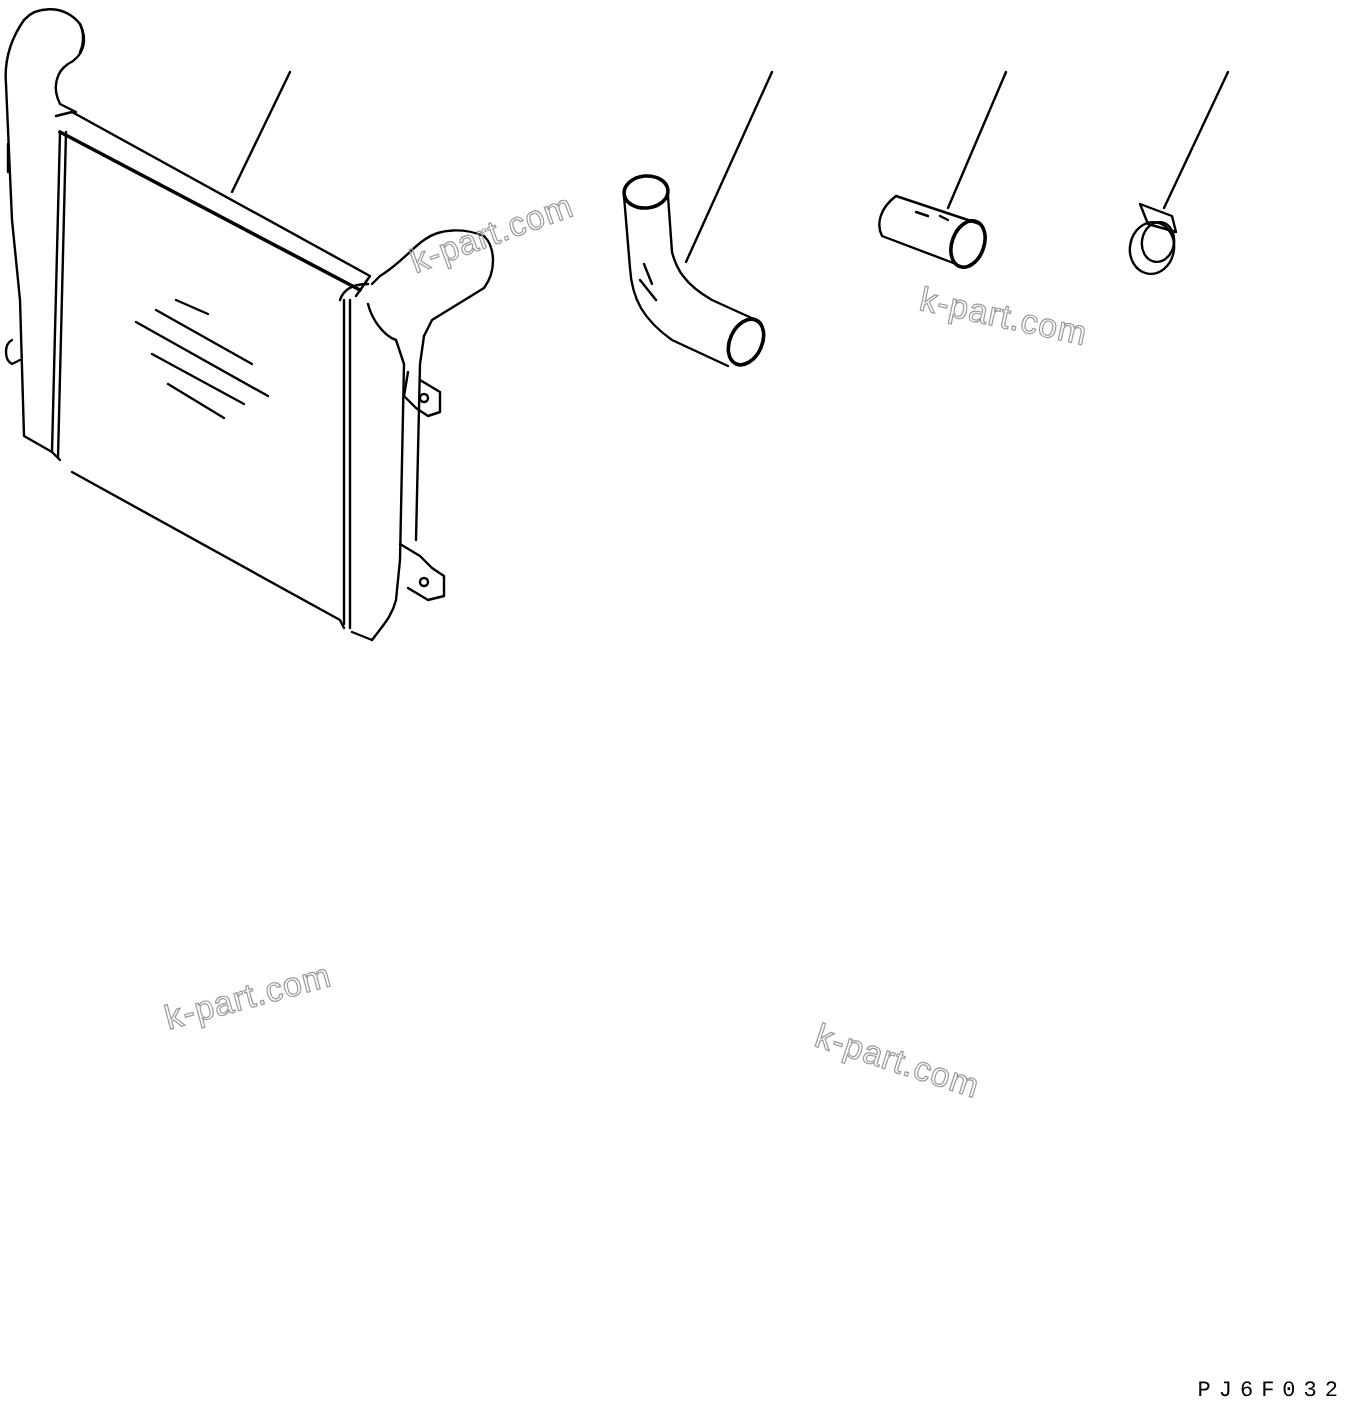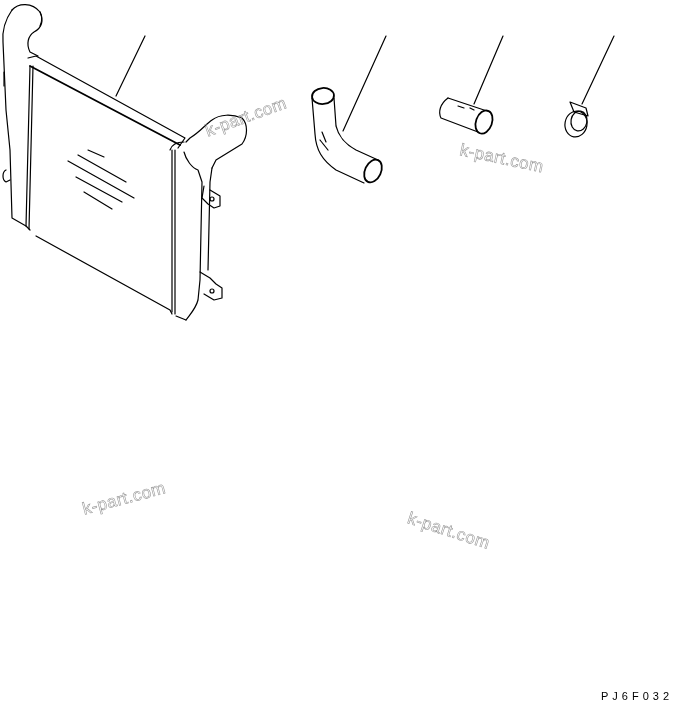--- a/index.html
+++ b/index.html
@@ -2,21 +2,21 @@
 <html><head>
 <meta charset="utf-8">
 <style>
   html, body { margin: 0; padding: 0; background: #ffffff; }
   body { width: 677px; height: 707px; position: relative; overflow: hidden; font-family: "Liberation Sans", sans-serif; }
   .canvas { position: absolute; left: 0; top: 0; width: 677px; height: 707px; }
   .canvas svg { position: absolute; left: 0; top: 0; }
   .ln { fill: none; stroke: #000; stroke-width: 1.2; stroke-linejoin: round; stroke-linecap: round; }
   .lnb { fill: none; stroke: #000; stroke-width: 1.8; stroke-linejoin: round; stroke-linecap: round; }
   .watermark { position: absolute; font-family: "Liberation Sans", sans-serif; font-size: 17px; color: transparent; -webkit-text-stroke: 0.6px #9a9a9a; letter-spacing: 0.5px; white-space: nowrap; transform-origin: left center; }
-  .figcode { position: absolute; right: 4px; top: 690px; font-family: Liberation Sans, sans-serif; font-size: 11px; letter-spacing: 4px; color: #000; }
+  .figcode { position: absolute; right: 4px; top: 690px; font-family: Liberation Mono, monospace; font-size: 11px; letter-spacing: 4px; color: #000; }
 </style>
 </head>
 <body>
 
 <div class="canvas">
   <svg width="677" height="707" viewBox="0 0 677 707">
 
     <g>
 
       <path class="ln" d="M12,10 C18,3 32,2 40,12 C44,20 42,28 34,32 C28,36 26,44 30,52 L38,56"></path>

